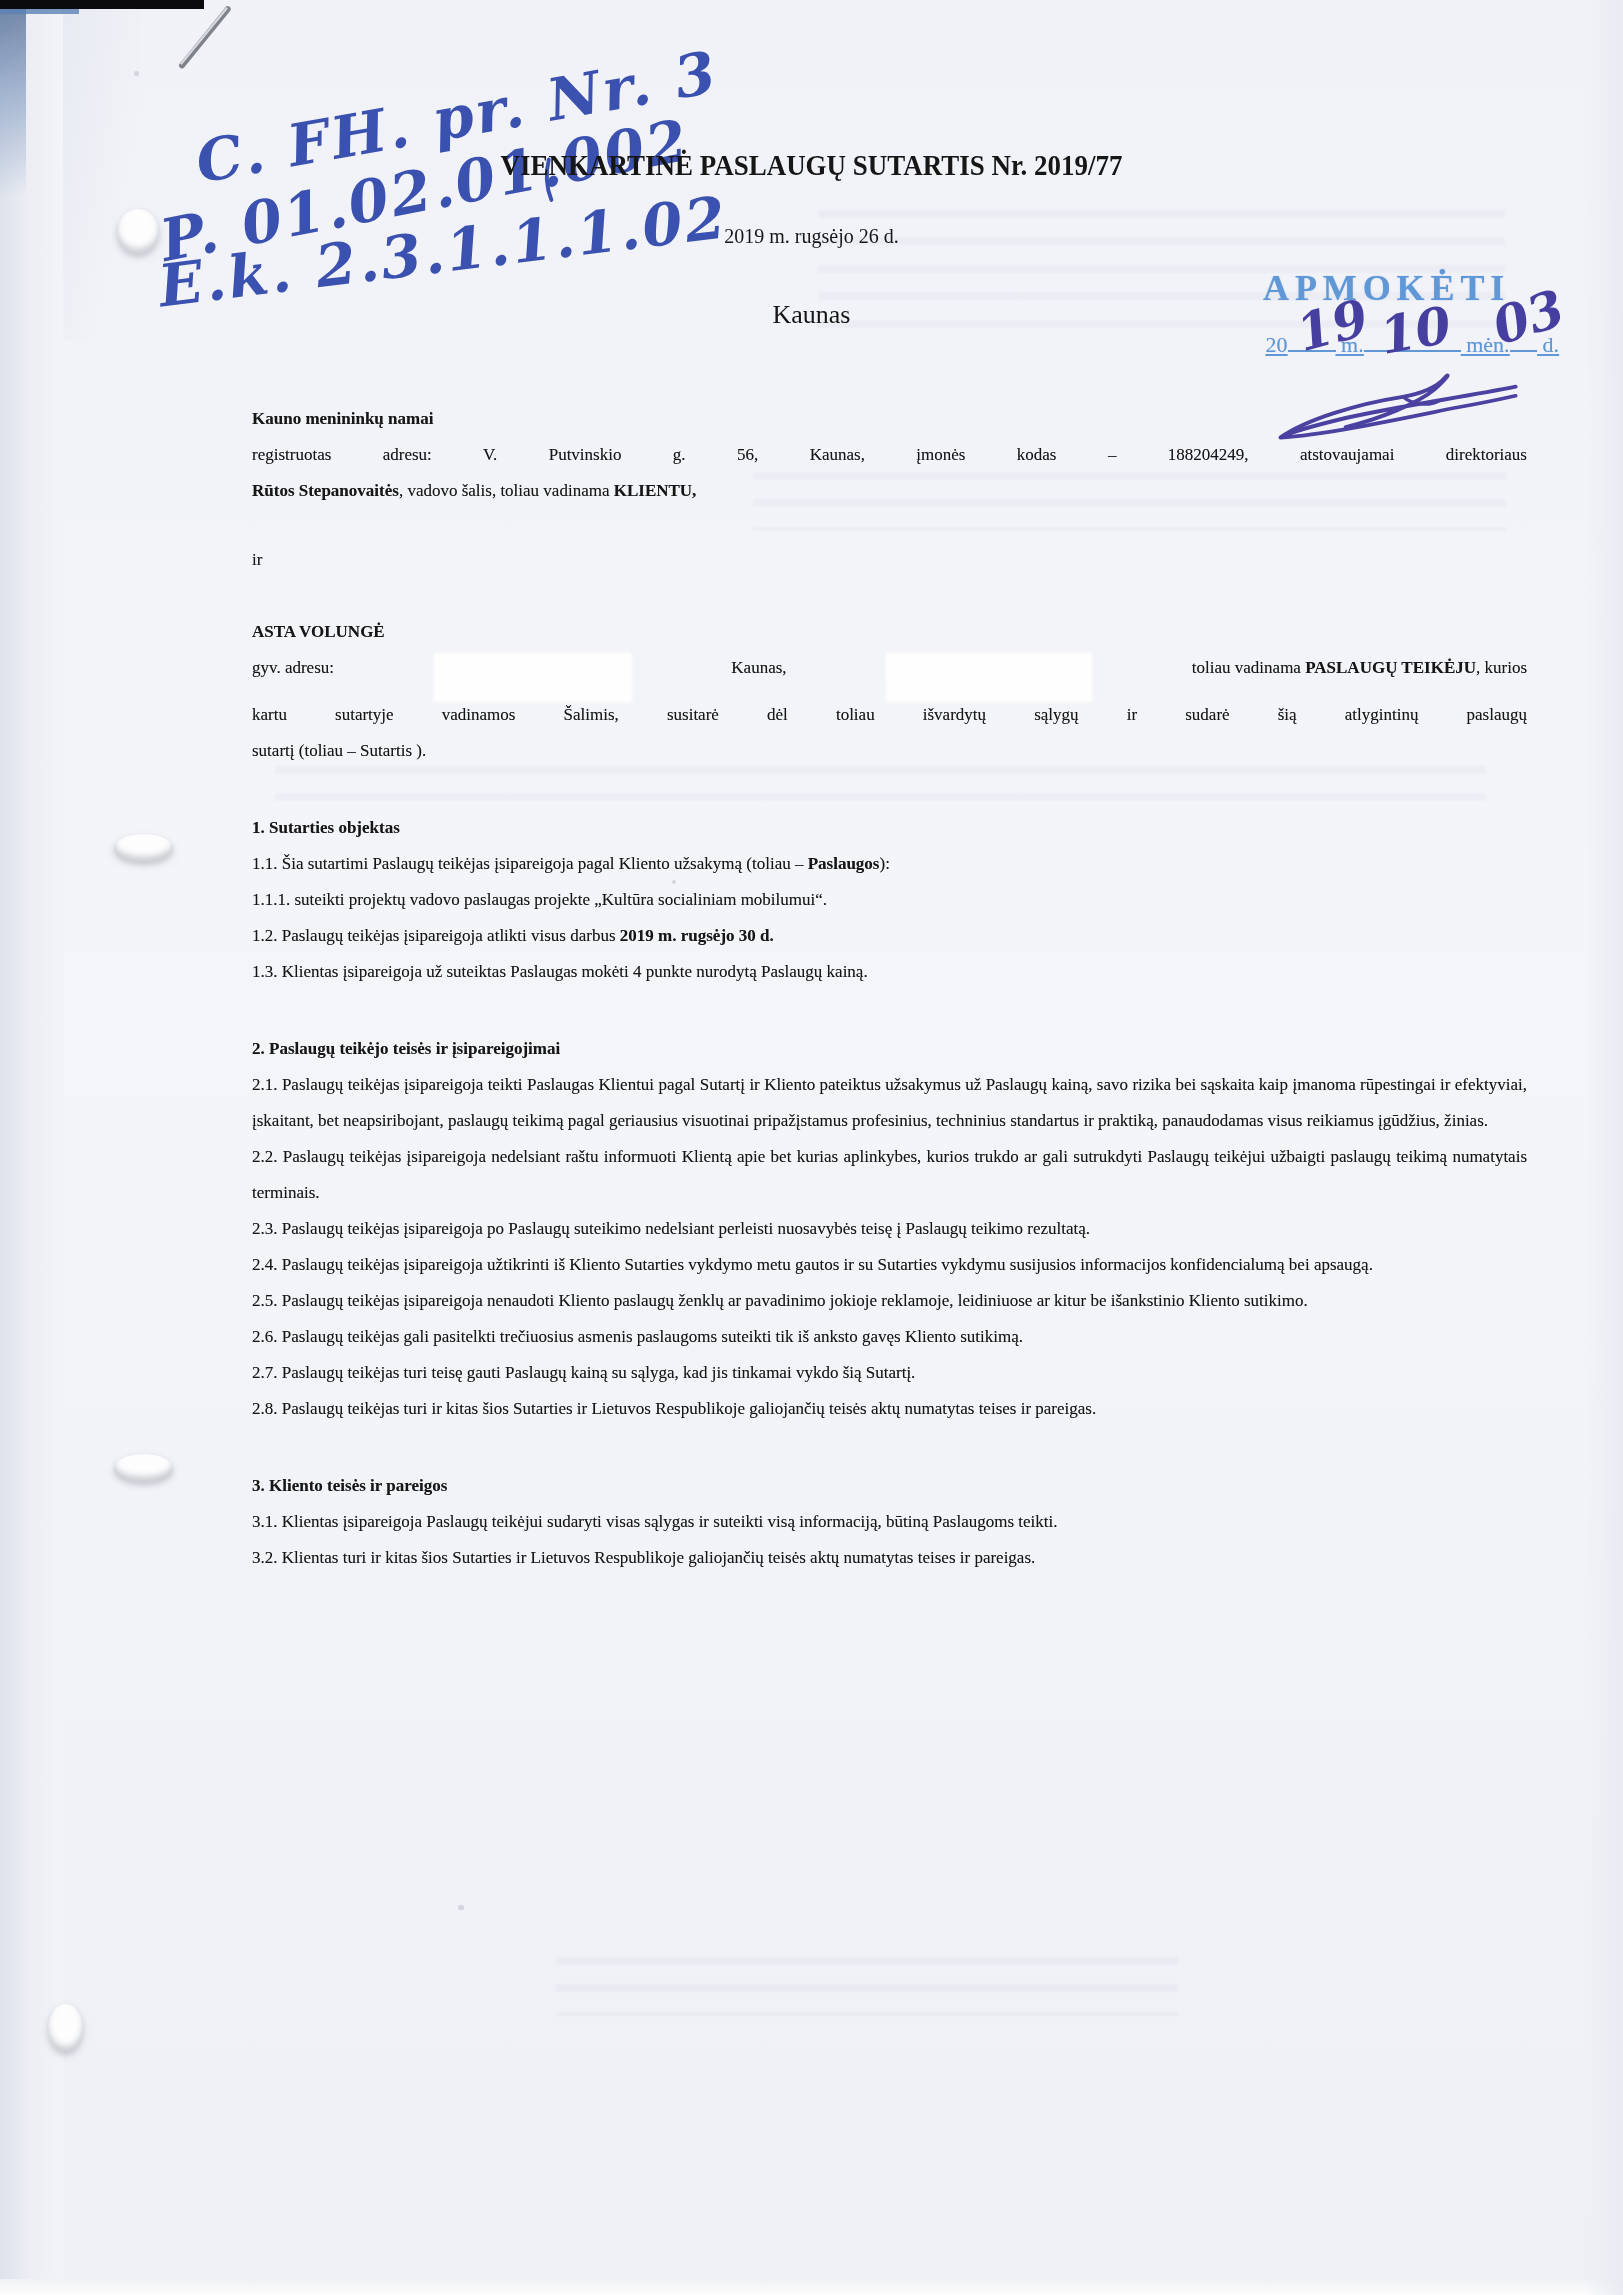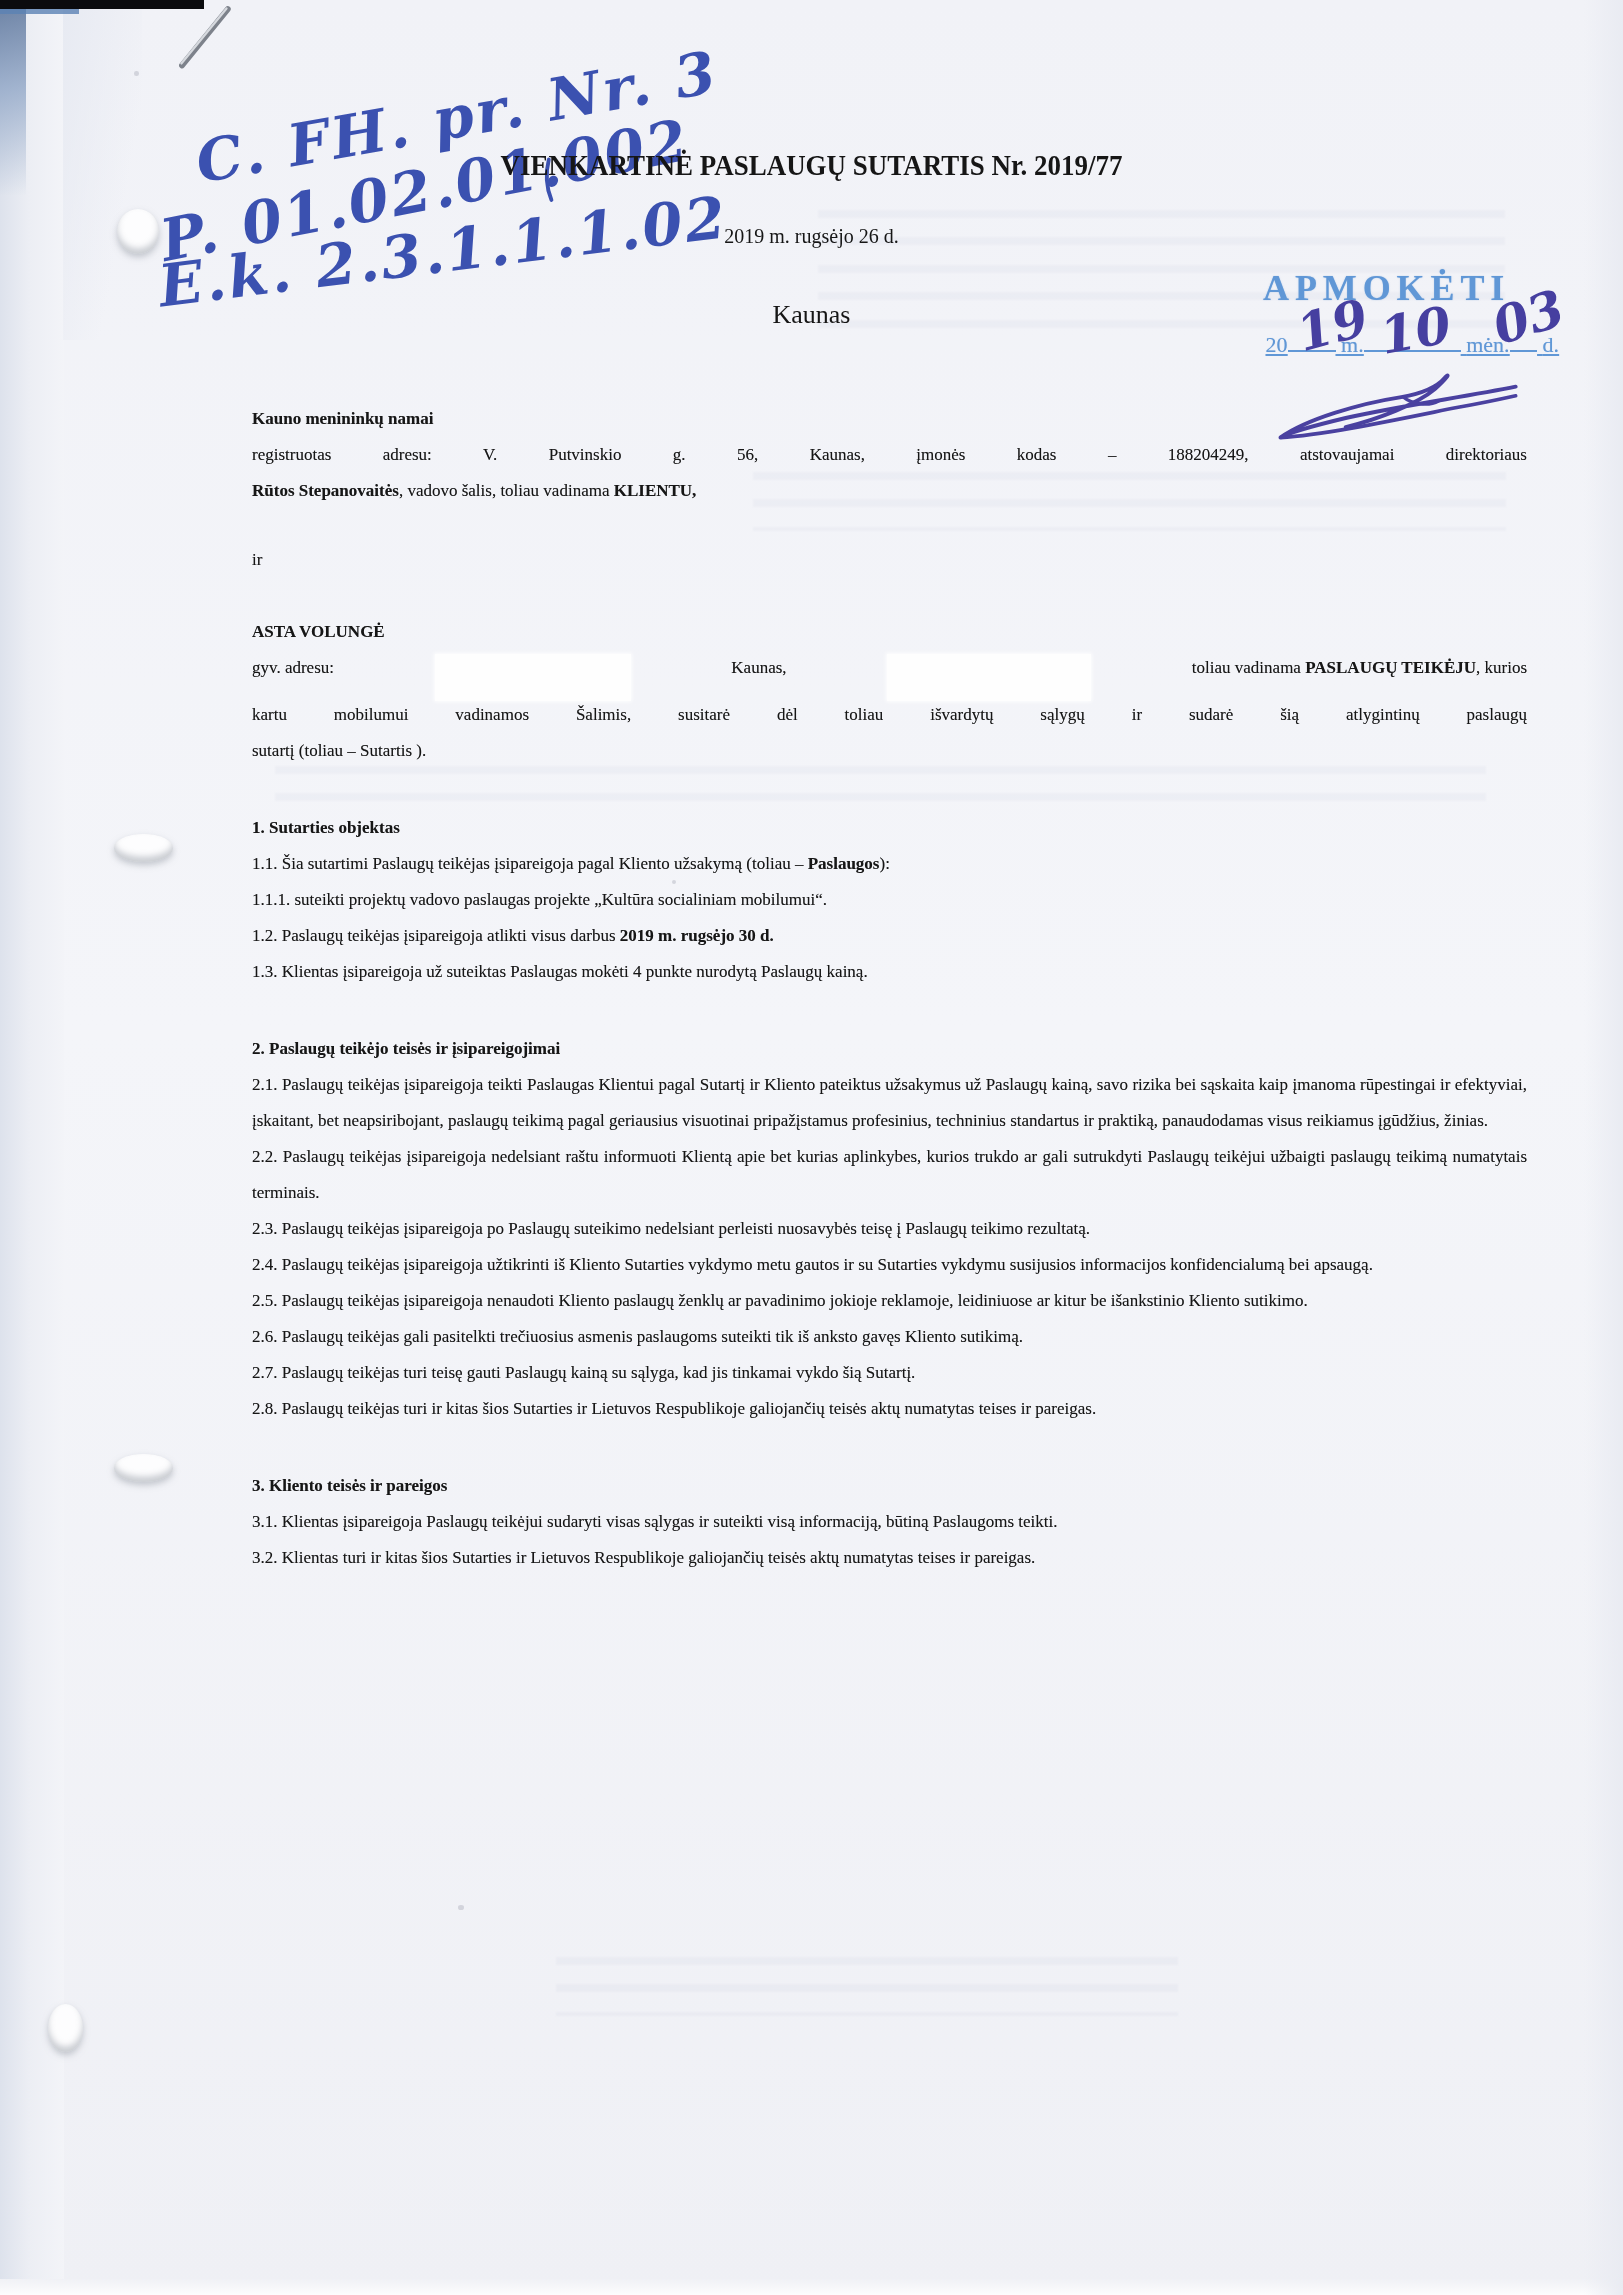--- a/index.html
+++ b/index.html
@@ -145,21 +145,21 @@
     <p class="conj">ir</p>
 
     <p class="pname">ASTA VOLUNGĖ</p>
     <p class="addr-line">
       <span>gyv. adresu:</span>
       <span class="redact r1"></span>
       <span>Kaunas,</span>
       <span class="redact r2"></span>
       <span><span>toliau vadinama </span><span class="b">PASLAUGŲ TEIKĖJU</span><span>, kurios</span></span>
     </p>
-    <p class="jlast">kartu mobilumui vadinamos Šalimis, susitarė dėl toliau išvardytų sąlygų ir sudarė šią atlygintinų paslaugų</p>
+    <p class="jlast">kartu sutartyje vadinamos Šalimis, susitarė dėl toliau išvardytų sąlygų ir sudarė šią atlygintinų paslaugų</p>
     <p>sutartį (toliau – Sutartis ).</p>
 
     <p class="sec-h">1. Sutarties objektas</p>
     <p class="just"><span>1.1. Šia sutartimi Paslaugų teikėjas įsipareigoja pagal Kliento užsakymą (toliau – </span><span class="b">Paslaugos</span><span>):</span></p>
     <p class="just">1.1.1. suteikti projektų vadovo paslaugas projekte „Kultūra socialiniam mobilumui“.</p>
     <p class="just"><span>1.2. Paslaugų teikėjas įsipareigoja atlikti visus darbus </span><span class="b">2019 m. rugsėjo 30 d.</span></p>
     <p class="just">1.3. Klientas įsipareigoja už suteiktas Paslaugas mokėti 4 punkte nurodytą Paslaugų kainą.</p>
 
     <p class="sec-h">2. Paslaugų teikėjo teisės ir įsipareigojimai</p>
     <p class="just">2.1. Paslaugų teikėjas įsipareigoja teikti Paslaugas Klientui pagal Sutartį ir Kliento pateiktus užsakymus už Paslaugų kainą, savo rizika bei sąskaita kaip įmanoma rūpestingai ir efektyviai, įskaitant, bet neapsiribojant, paslaugų teikimą pagal geriausius visuotinai pripažįstamus profesinius, techninius standartus ir praktiką, panaudodamas visus reikiamus įgūdžius, žinias.</p>

